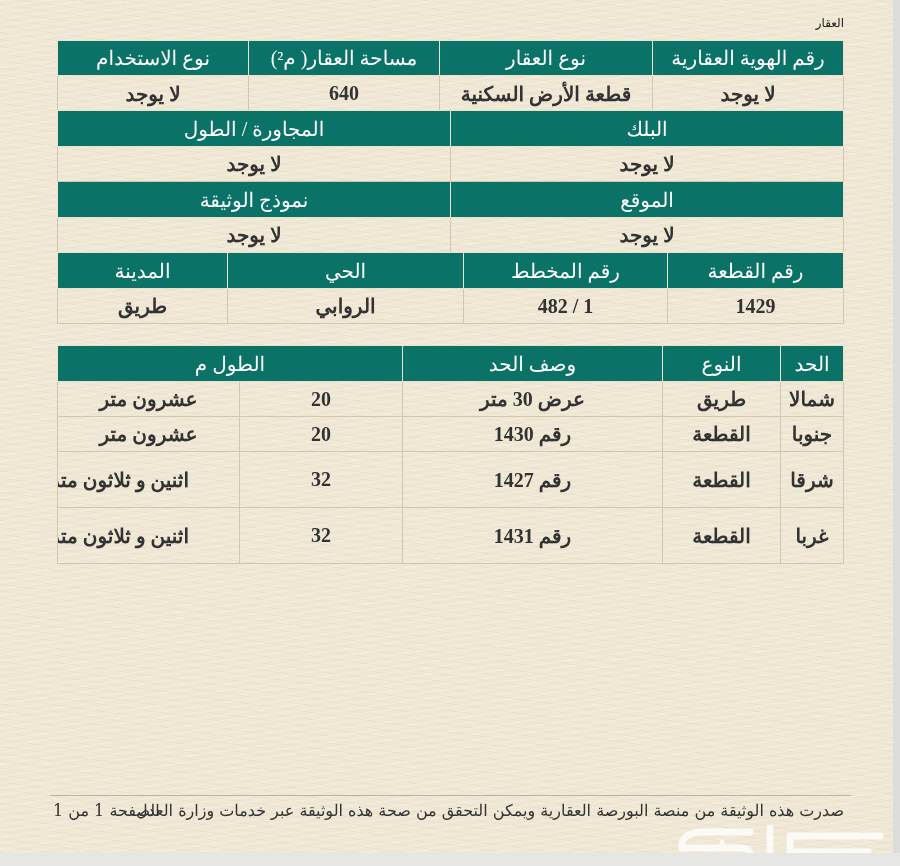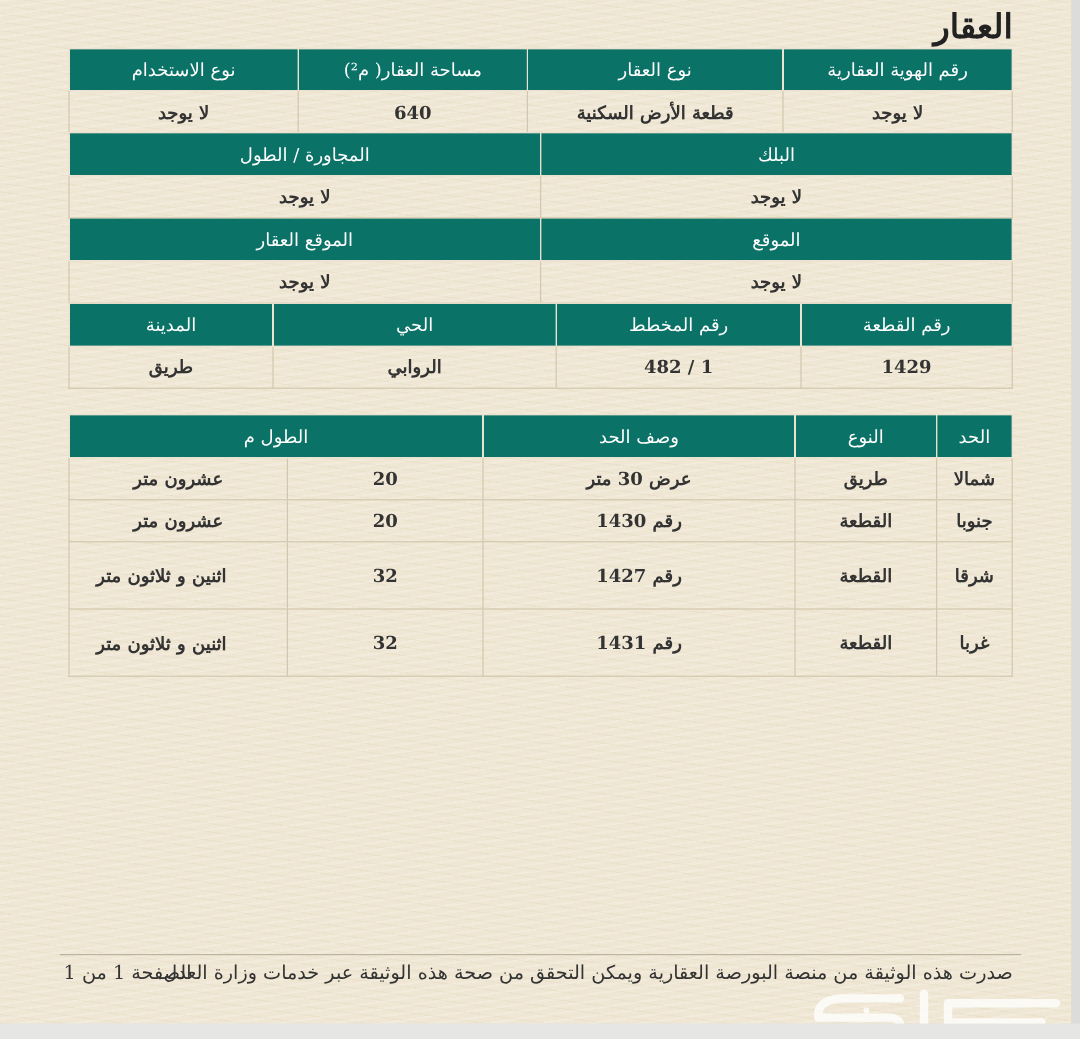--- a/index.html
+++ b/index.html
@@ -14,33 +14,33 @@
     background-color:#efe7d3;
     background-image:
       repeating-linear-gradient(172deg, rgba(255,255,255,0.18) 0px, rgba(255,255,255,0.18) 2px, rgba(0,0,0,0) 2px, rgba(0,0,0,0) 6px),
       repeating-linear-gradient(8deg, rgba(190,175,140,0.10) 0px, rgba(190,175,140,0.10) 1px, rgba(0,0,0,0) 1px, rgba(0,0,0,0) 7px);
     border-right:1px solid #d6d1c4;
   }
   .right-strip { position:absolute; left:893px; top:0; width:7px; height:866px; background:#dcdcda; }
   .bottom-bar { position:absolute; left:0; top:853px; width:900px; height:13px; background:#e6e6e4; }
 
   .title {
-    position:absolute; right:49px; top:6px;
-    font-size:28px; font-weight:bold; color:#222;
+    position:absolute; right:49px; top:16px;
+    font-size:12px; font-weight:normal; color:#222;
     direction:rtl;
   }
 
   table.grid {
     position:absolute; border-collapse:collapse; direction:rtl;
     table-layout:fixed;
   }
   table.grid td, table.grid th {
     border:1px solid #d2c7ad;
     text-align:center; vertical-align:middle;
-    padding:0; font-size:15px; overflow:hidden; white-space:nowrap;
+    padding:0; font-size:20px; overflow:hidden; white-space:nowrap;font-family:Liberation Serif, serif;
   }
   table.grid th {
     background:#0b7267; color:#ffffff; font-weight:normal;
     border:1px solid #e9e2cf; height:34px;
   }
   table.grid td { height:34px; color:#333; font-weight:bold; }
   td.ar { font-weight:normal; }
   td.num { font-family:"DejaVu Serif", serif; font-weight:bold; font-size:15px; }
 
   .footer-line { position:absolute; left:50px; width:801px; top:795px; height:1px; background:#bdb4a0; }
@@ -97,21 +97,21 @@
         <tr>
       <th style="height:35px">البلك</th>
       <th>المجاورة / الطول</th>
     </tr>
     <tr>
       <td class="ar" style="height:34px">لا يوجد</td>
       <td class="ar">لا يوجد</td>
     </tr>
     <tr>
       <th style="height:35px">الموقع</th>
-      <th>الموقع العقار</th>
+      <th>نموذج الوثيقة</th>
     </tr>
     <tr>
       <td class="ar" style="height:34px">لا يوجد</td>
       <td class="ar">لا يوجد</td>
     </tr>
   </tbody>
     </table>
 
   <table class="grid" style="right:49px; top:252px; width:786px;">
     <colgroup>

